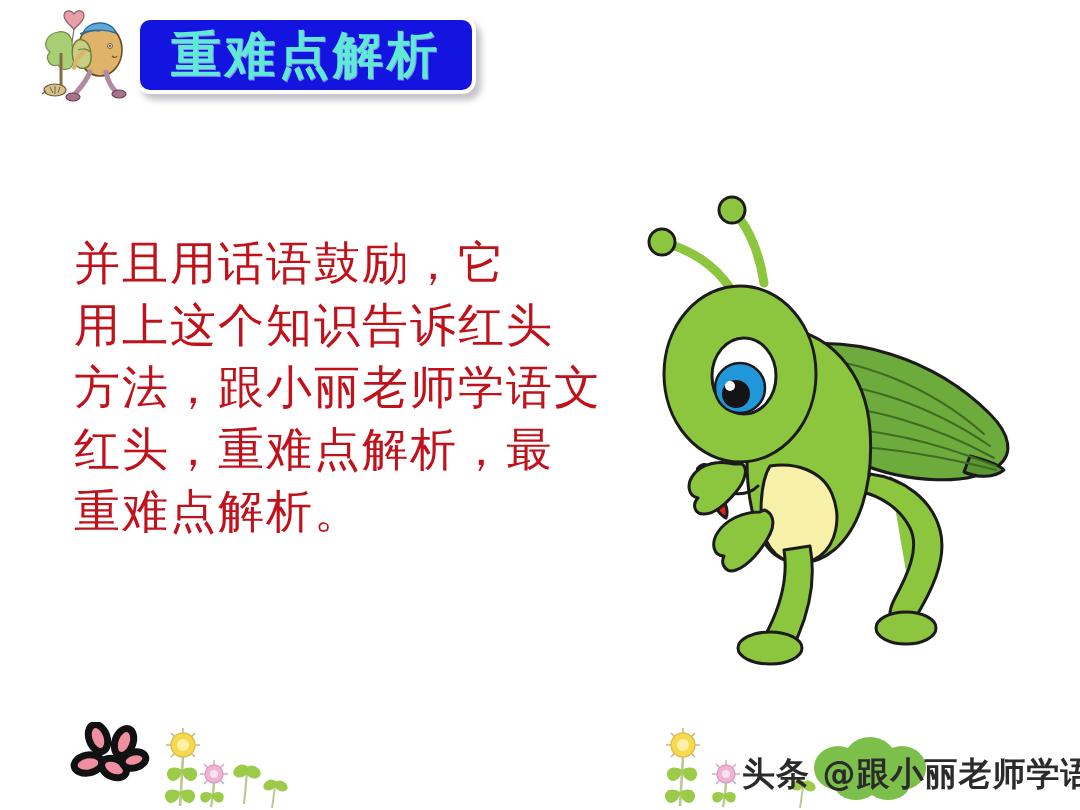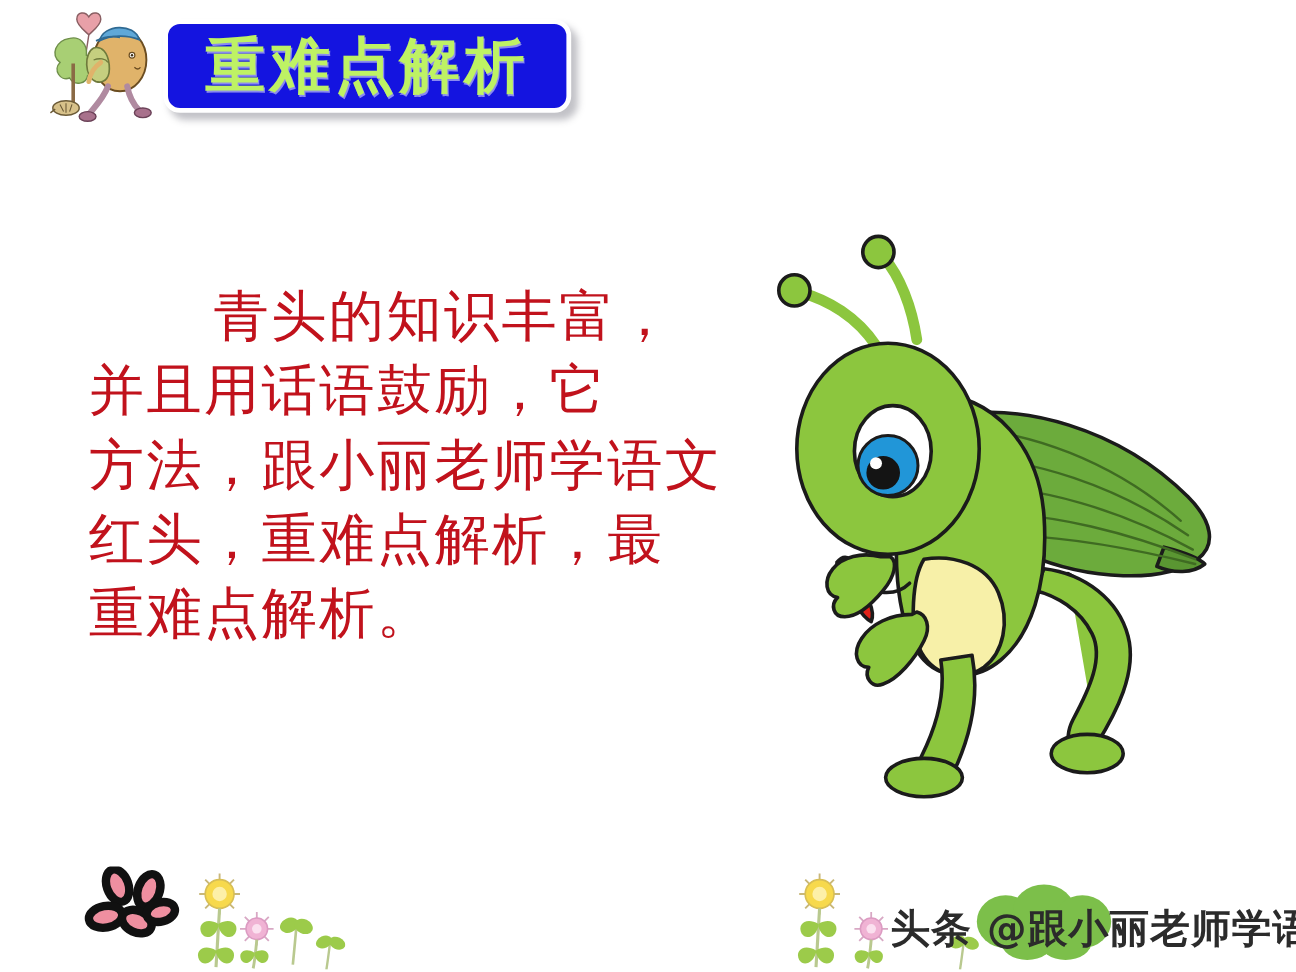--- a/index.html
+++ b/index.html
@@ -45,21 +45,21 @@
     background: #1414e0;
     border: 4px solid #ffffff;
     border-radius: 14px;
     box-sizing: border-box;
     box-shadow: 5px 6px 6px rgba(120,120,130,0.45);
     display: flex;
     align-items: center;
     justify-content: center;
   }
   #title-banner-text {
-    color: #bef264;
+    color: #5eead4;
     font-family: "DejaVu Serif", "Liberation Serif", serif;
     font-size: 50px;
     font-weight: bold;
     letter-spacing: 4px;
     line-height: 1;
     white-space: nowrap;
     text-shadow: 1px 1px 0 rgba(255,255,255,0.5);
   }
 
   
@@ -172,22 +172,22 @@
         <path d="M56 44 C50 48 47 54 46 60" stroke="#e0b36a" stroke-width="4" fill="none" stroke-linecap="round"></path>
       </svg>
     </div>
 
     <div id="title-banner">
       <span id="title-banner-text">重难点解析</span>
     </div>
   </div>
 
   <div id="body-text">
-    <div class="body-line indent">青头的知识丰富，</div>
     <div class="body-line">并且用话语鼓励，它</div>
+    <div class="body-line">用上这个知识告诉红头</div>
     <div class="body-line">方法，跟小丽老师学语文</div>
     <div class="body-line">红头，重难点解析，最</div>
     <div class="body-line">重难点解析。</div>
   </div>
 
   <div id="grasshopper-illustration">
     <svg viewBox="0 0 410 490" width="410" height="490" aria-hidden="true">
       <g stroke="#1b1b1b" stroke-width="3" stroke-linejoin="round" stroke-linecap="round">
 
         <path d="M112 110 C96 86 72 72 50 66" fill="none" stroke-width="9" stroke="#8cc63e"></path>

